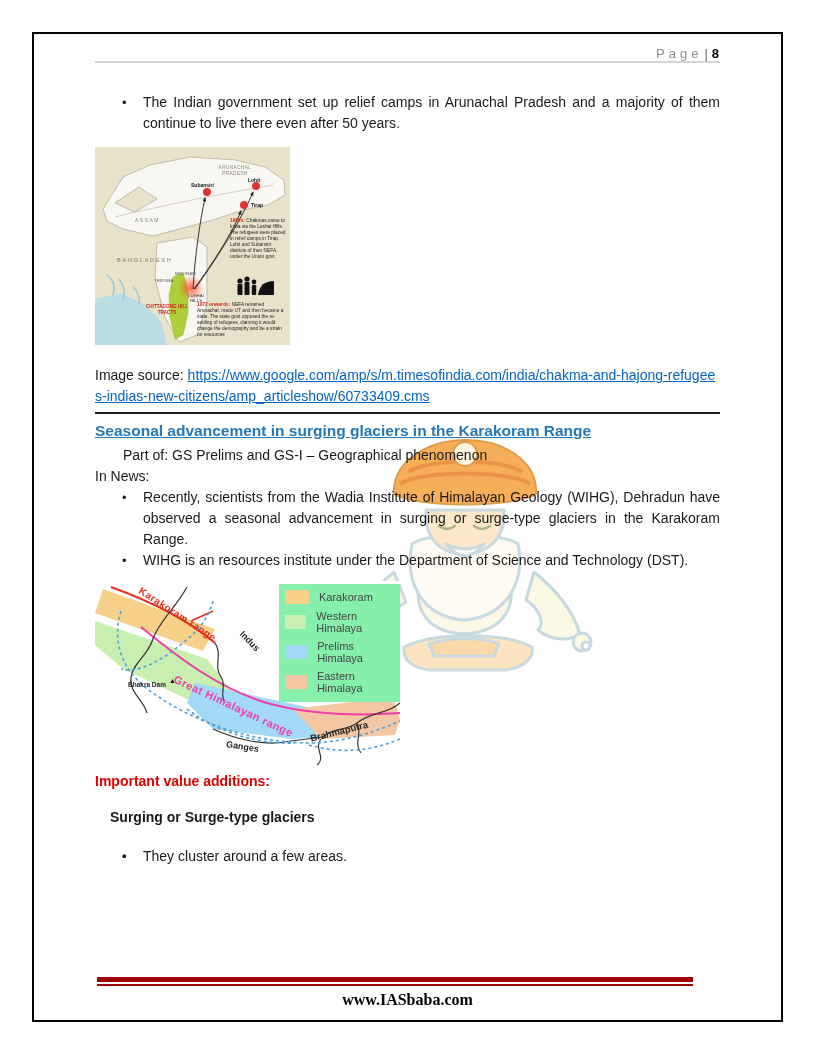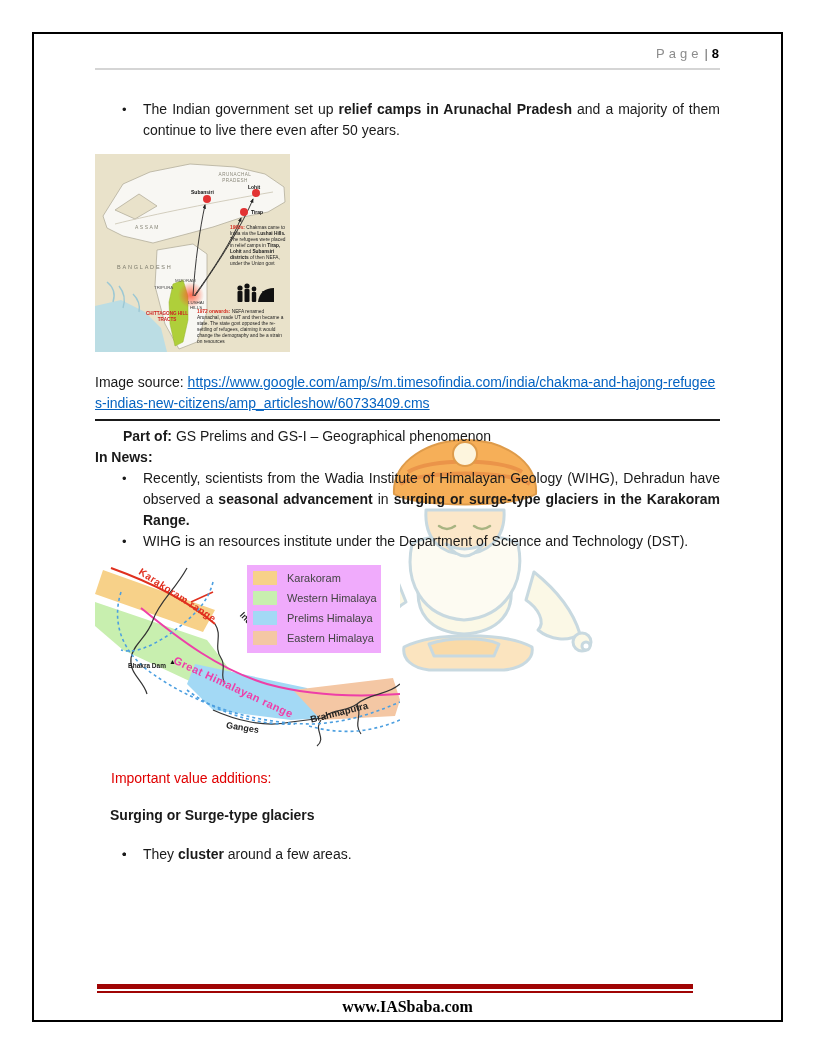--- a/index.html
+++ b/index.html
@@ -1,45 +1,45 @@
 <!DOCTYPE html>
 <html><head>
 <meta charset="utf-8">
 <style>
   html,body{margin:0;padding:0;background:#fff;}
   body{width:816px;height:1056px;position:relative;font-family:"Liberation Sans",sans-serif;color:#1a1a1a;overflow:hidden;}
   .frame{position:absolute;left:32px;top:32px;width:747px;height:986px;border:2px solid #000;background:#fff;}
   .content{position:relative;z-index:2;padding:0 61px;}
-  .b{font-weight:700;}
-
-  
-  .hdr{margin-top:12px;padding-bottom:7px;border-bottom:2px solid #d5d5d5;text-align:right;font-size:13px;}
+  .b{font-weight:400;}
+
+  
+  .hdr{margin-top:12px;border-bottom:2px solid #d5d5d5;text-align:right;font-size:13px;}
   .hdr .pg{color:#8c8c8c;letter-spacing:4px;}
   .hdr .sep{color:#6a6a6a;padding:0 4px 0 2px;}
   .hdr .num{color:#000;font-weight:700;letter-spacing:1px;}
 
   
   .blist{list-style:none;margin:0;padding:0;}
   .blist li{position:relative;padding-left:48px;text-align:justify;font-size:14px;line-height:21px;}
   .blist .mk{position:absolute;left:27px;top:0;font-size:13px;}
   .intro{margin-top:29px;}
 
   .src{font-size:14px;line-height:21px;margin:0;}
   .src1{margin-top:20px;padding-bottom:5px;border-bottom:2px solid #1a1a1a;}
   .src a{color:#0563C1;word-break:break-all;}
   .title{margin:8px 0 0 0;font-size:15.5px;font-weight:700;color:#2577B8;text-decoration:underline;}
   .partof,.innews{margin:0;font-size:14px;line-height:21px;}
   .partof{margin-top:5px;padding-left:28px;}
   .news-list{margin-top:0;}
-  .red-head{margin:16px;font-size:14px;line-height:21px;font-weight:400;color:#E00000;}
+  .red-head{margin:0;font-size:14px;line-height:21px;font-weight:700;color:#E00000;}
   .black-head{margin:15px;font-size:14px;line-height:21px;font-weight:700;}
   .tail-list{margin-top:18px;}
 
   
-  .footer{position:absolute;z-index:2;left:63px;right:63px;bottom:4px;}
+  .footer{position:absolute;z-index:2;left:63px;right:63px;bottom:11px;}
   .bar-thick{height:5px;background:#A00404;width:96%;}
   .bar-gap{height:2px;background:#fff;width:96%;}
   .bar-thin{height:2px;background:#A00404;width:96%;}
   .site{margin-top:5px;text-align:center;font-family:"Liberation Serif",serif;font-weight:700;font-size:16px;color:#000;}
 
   
   .map1{position:relative;width:195px;height:198px;margin-top:13px;background:#E9E2CA;overflow:hidden;}
   .map1 .lab{position:absolute;white-space:nowrap;}
   .m1-arunachal{left:116px;top:18px;width:48px;white-space:normal !important;text-align:center;color:#8a887a;font-size:4.6px;line-height:6px;letter-spacing:0.5px;}
   .m1-assam{left:40px;top:70px;color:#8a887a;font-size:5px;letter-spacing:1.5px;}
@@ -59,21 +59,21 @@
 
   
   .map2{position:relative;width:305px;height:190px;margin-top:10px;background:#fff;overflow:hidden;}
   .map2 .lab{position:absolute;white-space:nowrap;}
   .m2-karakoram{left:48px;top:4px;transform:rotate(33deg);transform-origin:left top;color:#E03020;font-weight:700;font-size:10px;letter-spacing:0.5px;}
   .m2-indus{left:150px;top:48px;transform:rotate(46deg);transform-origin:left top;color:#222;font-weight:700;font-size:9px;}
   .m2-great{left:82px;top:92px;transform:rotate(25deg);transform-origin:left top;color:#EE3FA8;font-weight:700;font-size:11px;letter-spacing:0.5px;}
   .m2-bhakra{left:33px;top:100px;font-size:6.5px;color:#222;font-weight:700;}
   .m2-ganges{left:132px;top:158px;transform:rotate(9deg);transform-origin:left top;font-size:9px;font-weight:700;color:#222;}
   .m2-brahma{left:214px;top:152px;transform:rotate(-14deg);transform-origin:left top;font-size:9.5px;font-weight:700;color:#222;}
-  .m2-legend{position:absolute;left:152px;top:3px;background:#f0abfc;padding:6px 4px 2px 6px;}
+  .m2-legend{position:absolute;left:184px;top:3px;background:#86efac;padding:6px 4px 2px 6px;}
   .m2-row{display:flex;align-items:center;margin-bottom:6px;}
   .m2-sw{width:24px;height:14px;margin-right:10px;}
   .sw-0{background:#F7D189;} .sw-1{background:#C8EFAF;} .sw-2{background:#A3D9F5;} .sw-3{background:#F4C7A4;}
   .m2-row span{font-size:11px;color:#444;}
 
   
   .wm{position:absolute;left:300px;top:398px;width:280px;height:250px;z-index:1;opacity:0.85;pointer-events:none;}
 </style>
 </head>
 <body>
@@ -182,20 +182,21 @@
       <div class="lab m1-chittagong">CHITTAGONG HILL TRACTS</div>
       <div class="lab m1-camp m1-subansiri">Subansiri</div>
       <div class="lab m1-camp m1-lohit">Lohit</div>
       <div class="lab m1-camp m1-tirap">Tirap</div>
       <div class="m1-ann m1-ann1"><span class="m1-lead">1960s:</span><span><span> Chakmas came to India via the </span><span class="b">Lushai Hills.</span><span> The refugees were placed in relief camps in </span><span class="b">Tirap, Lohit</span><span> and </span><span class="b">Subansiri districts</span><span> of then NEFA, under the Union govt</span></span></div>
       <div class="m1-ann m1-ann2"><span class="m1-lead">1972 onwards:</span><span><span> NEFA renamed Arunachal, made UT and then became a state. The state govt opposed the re-settling of refugees, claiming it would change the demography and be a strain on resources</span></span></div>
     </div>
 
     <p class="src src1"><span>Image source: </span><a href="#">https://www.google.com/amp/s/m.timesofindia.com/india/chakma-and-hajong-refugees-indias-new-citizens/amp_articleshow/60733409.cms</a></p>
 
+    <h2 class="title">Seasonal advancement in surging glaciers in the Karakoram Range</h2>
     <p class="partof"><span class="b">Part of:</span><span> GS Prelims and GS-I – Geographical phenomenon</span></p>
     <p class="innews b">In News:</p>
 
     <ul class="blist news-list">
       <li>
         <span class="mk">•</span>
         <span><span>Recently, scientists from the Wadia Institute of Himalayan Geology (WIHG), Dehradun have observed a </span><span class="b">seasonal advancement</span><span> in </span><span class="b">surging or surge-type glaciers in the Karakoram Range.</span></span>
       </li>
       <li>
         <span class="mk">•</span>

